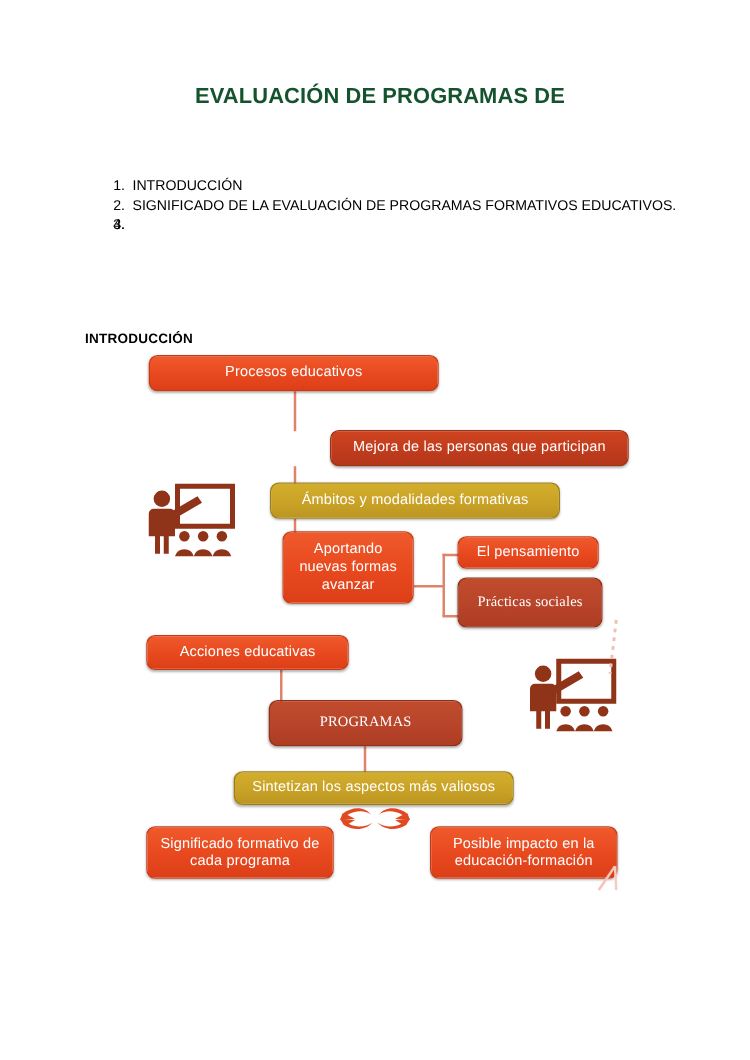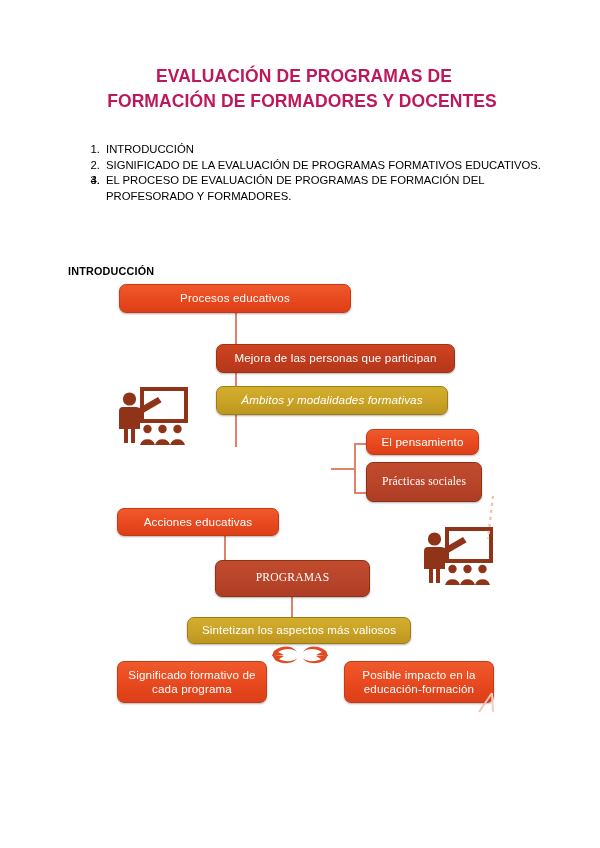--- a/index.html
+++ b/index.html
@@ -14,21 +14,21 @@
   .page{position:relative;width:600px;height:848px;}
 
   
   .title{
     position:absolute;
     left:60px; top:64px; width:484px;
     text-align:center;
     font-size:17.5px;
     font-weight:bold;
     line-height:25px;
-    color:#be185d;
+    color:#14532d;
     letter-spacing:0.1px;
   }
   .title .ln{display:block;white-space:nowrap;}
   .title .ln1{margin-left:4px;}
 
   
   .toc{
     position:absolute;
     left:82px; top:142px; width:460px;
     margin:0; padding:0;
@@ -82,20 +82,21 @@
   }
   
   .c-orange{
     background:linear-gradient(180deg,#ef5a2c 0%,#e8481e 55%,#dc3f18 100%);
     border:1px solid #c63b16;
   }
   
   .c-deepred{
     background:linear-gradient(180deg,#cf4420 0%,#c03c1d 55%,#b5371b 100%);
     border:1px solid #9c3317;
+    margin-left:48px;
   }
   
   .c-gold{
     background:linear-gradient(180deg,#d3ae2c 0%,#c9a227 55%,#bd9620 100%);
     border:1px solid #9e7d14;
   }
   
   .c-brick{
     background:linear-gradient(180deg,#c14c2d 0%,#b8442a 55%,#ad3d24 100%);
     border:1px solid #8f3119;
@@ -111,38 +112,36 @@
   
   .stray{position:absolute;}
 </style>
 </head>
 <body>
 
 <div class="page">
 
   <div class="title">
     <span class="ln ln1">EVALUACIÓN DE PROGRAMAS DE</span>
-    <span class="ln ln2">FORMACIÓN DE FORMADORES Y DOCENTES</span>
   </div>
 
   <ol class="toc">
     <li>
       <span class="num">1.</span>
       <span>INTRODUCCIÓN</span>
     </li>
     <li>
       <span class="num">2.</span>
       <span>SIGNIFICADO DE LA EVALUACIÓN DE PROGRAMAS FORMATIVOS EDUCATIVOS.</span>
     </li>
     <li>
       <span class="num">3.</span>
     </li>
     <li>
       <span class="num">4.</span>
-      <span>EL PROCESO DE EVALUACIÓN DE PROGRAMAS DE FORMACIÓN DEL PROFESORADO Y FORMADORES.</span>
     </li>
   </ol>
 
   <div class="sec-head">INTRODUCCIÓN</div>
 
   <div class="diagram">
 
     <div class="conn v" style="left:235px; top:28px; height:32px;"></div>
 
     <div class="conn v" style="left:235px; top:88px; height:14px;"></div>
@@ -159,24 +158,27 @@
     <div class="conn v" style="left:291px; top:312px; height:21px;"></div>
 
     <div class="box c-orange" style="left:119px; top:-1px; width:232px; height:29px;">
       <span>Procesos educativos</span>
     </div>
 
     <div class="box c-deepred" style="left:216px; top:59px; width:239px; height:29px;">
       <span>Mejora de las personas que participan</span>
     </div>
 
-    <div class="box c-gold" style="left:216px; top:101px; width:232px; height:29px;font-style:italic;">
+    <div class="box c-gold" style="left:216px; top:101px; width:232px; height:29px;">
       <span>Ámbitos y modalidades formativas</span>
     </div>
 
+    <div class="box c-orange" style="left:226px; top:140px; width:105px; height:58px;">
+      <span>Aportando nuevas formas avanzar</span>
+    </div>
 
     <div class="box c-orange" style="left:366px; top:144px; width:113px; height:26px;">
       <span>El pensamiento</span>
     </div>
 
     <div class="box c-brick" style="left:366px; top:177px; width:116px; height:40px;">
       <span>Prácticas sociales</span>
     </div>
 
     <div class="box c-orange" style="left:117px; top:223px; width:162px; height:28px;">

